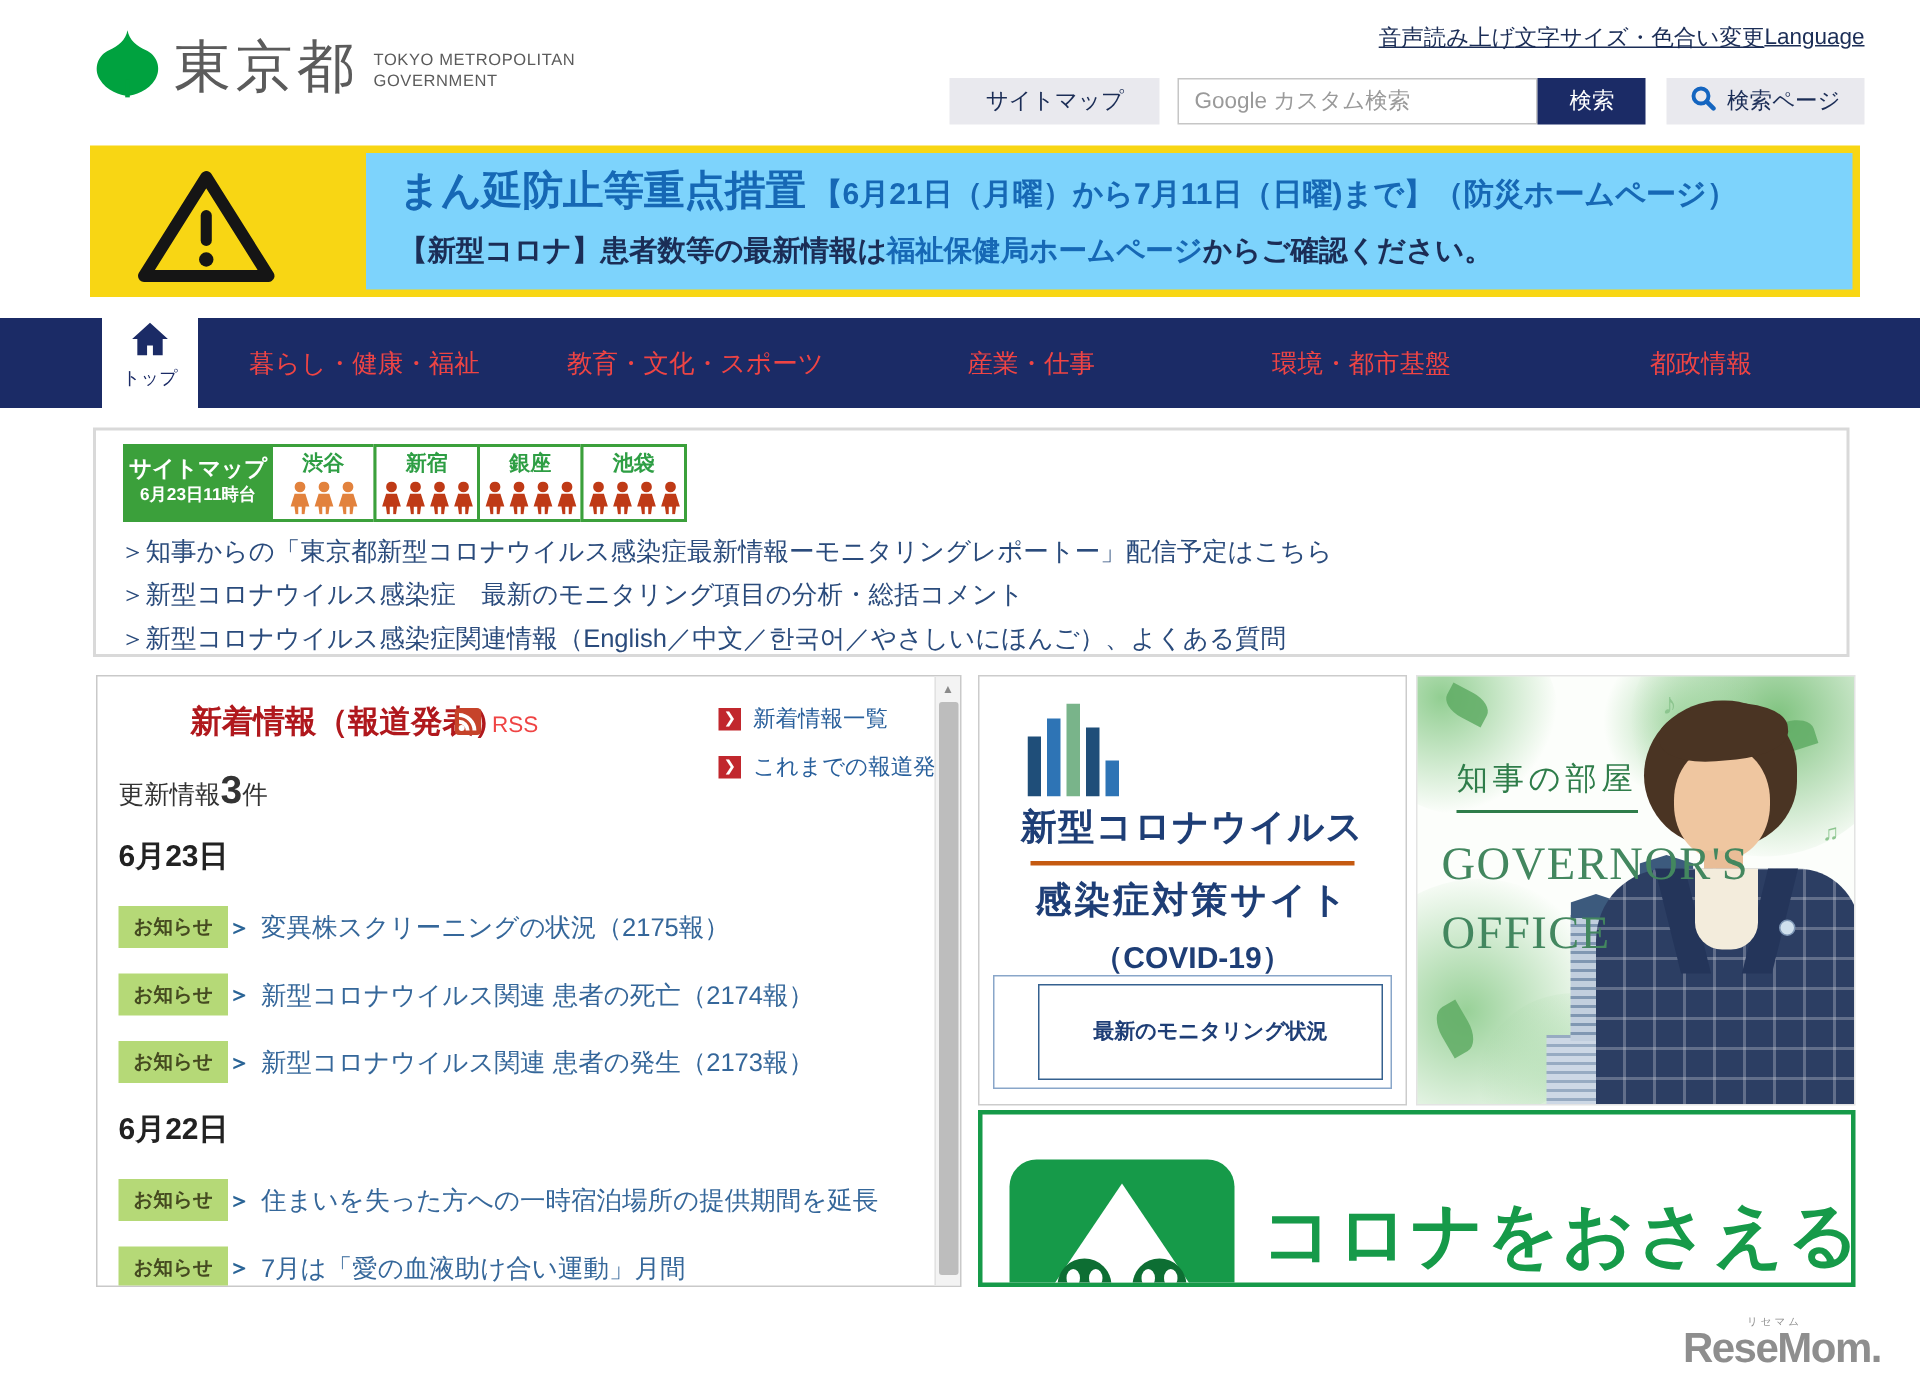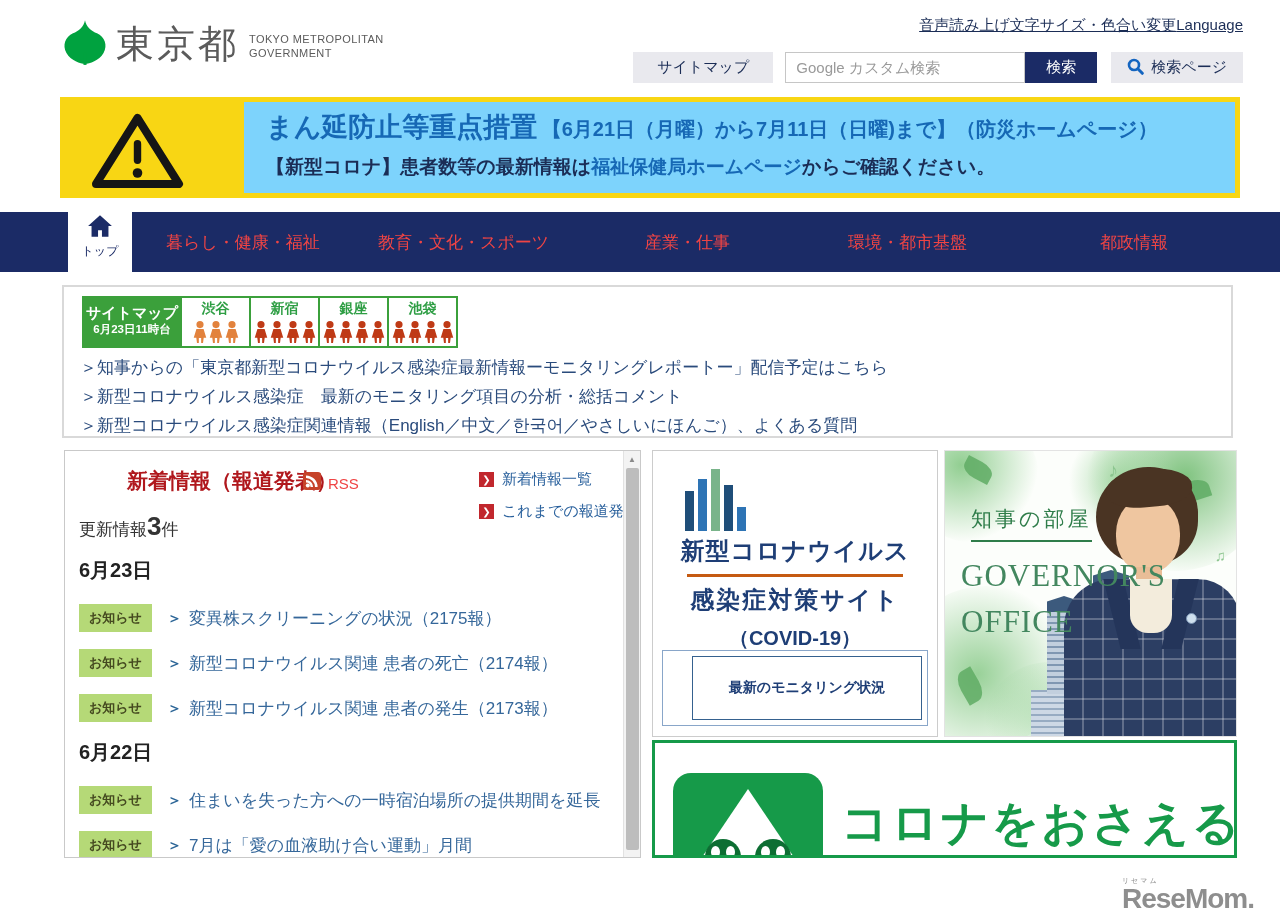--- a/index.html
+++ b/index.html
@@ -62,21 +62,21 @@
   .rss-label { color:#ef4444; font-size:15px; }
   .news-nav { position:absolute; left:414px; top:19px; }
   .news-nav-row { display:flex; gap:8px; align-items:center; margin-bottom:13px; cursor:pointer; }
   .redsq { width:15px; height:15px; background:#c1272d; color:#fff; font-size:10px; line-height:15px; text-align:center; flex:0 0 15px; }
   .news-nav-link { color:#29609c; font-size:15px; white-space:nowrap; }
   .update-info { position:absolute; left:14px; top:60px; font-size:17px; color:#333; }
   .update-count { font-size:26px; font-weight:bold; }
   .news-list { position:absolute; left:14px; top:98px; right:34px; }
   .date-h { font-size:20px; font-weight:bold; color:#222; margin:8px 0 20px; }
   .news-item { display:flex; align-items:center; margin-bottom:17px; }
-  .badge { background:#b5d977; color:#454a20; font-size:13px; font-weight:bold; padding:5px 10px; margin-right:15px; flex:0 0 auto; }
+  .badge { background:#b5d977; color:#454a20; font-size:13px; font-weight:bold; padding:5px 10px; flex:0 0 auto; }
   .item-arrow { color:#2a6496; margin-right:7px; font-weight:bold; font-size:15px; }
   .item-link { color:#35679a; font-size:17px; cursor:pointer; white-space:nowrap; }
 
   
   .covid-card { position:absolute; left:652px; top:450px; width:286px; height:287px; border:1px solid #ccc; background:#fff; text-align:center; cursor:pointer; }
   .bars { position:absolute; left:32px; top:18px; }
   .covid-t1 { margin-top:84px; color:#1e3e76; font-size:24px; font-weight:bold; letter-spacing:1px; }
   .covid-rule { width:216px; height:3px; background:#c55a11; margin:7px auto 7px; }
   .covid-t2 { color:#1e3e76; font-size:24px; font-weight:bold; letter-spacing:2px; }
   .covid-t3 { color:#1e3e76; font-size:20px; font-weight:bold; margin-top:9px; }
@@ -124,21 +124,21 @@
   .corona-banner { position:absolute; left:652px; top:740px; width:585px; height:118px; border:3px solid #169a49; background:#fff; overflow:hidden; cursor:pointer; }
   .corona-logo { position:absolute; left:18px; top:30px; width:150px; height:150px; background:#169a49; border-radius:18px; }
   .corona-tri { position:absolute; left:50%; top:16px; transform:translateX(-50%); width:0; height:0; border-left:58px solid transparent; border-right:58px solid transparent; border-bottom:86px solid #fff; }
   .corona-head { position:absolute; top:66px; width:36px; height:44px; background:#0d6e33; border-radius:18px 18px 0 0; }
   .ch1 { left:32px; } .ch2 { left:82px; }
   .corona-eye { position:absolute; top:7px; width:9px; height:12px; background:#fff; border-radius:50%; }
   .ce1 { left:6px; } .ce2 { left:21px; }
   .corona-text { position:absolute; left:186px; top:49px; color:#169a49; font-size:47px; font-weight:bold; letter-spacing:2px; white-space:nowrap; }
 
   
-  .watermark { position:absolute; right:26px; top:876px; color:#8e8e8e; text-align:left; }
+  .watermark { position:absolute; right:26px; top:876px; color:#8e8e8e; text-align:center; }
   .wm-ruby { display:block; font-size:7px; letter-spacing:2px; margin-bottom:-3px; padding-right:10px; }
   .wm-text { font-size:28px; font-weight:bold; letter-spacing:-1px; }
 </style>
 </head>
 <body>
 
 <svg width="0" height="0" style="position:absolute">
   <defs>
     <symbol id="person" viewBox="0 0 12 19">
       <path d="M6 0a3.1 3.1 0 1 0 .001 6.2A3.1 3.1 0 0 0 6 0zM2.9 7h6.2l2.3 7.4H9.2l-.6 4.6H7v-4.4H5v4.4H3.4l-.6-4.6H.6z"></path>

